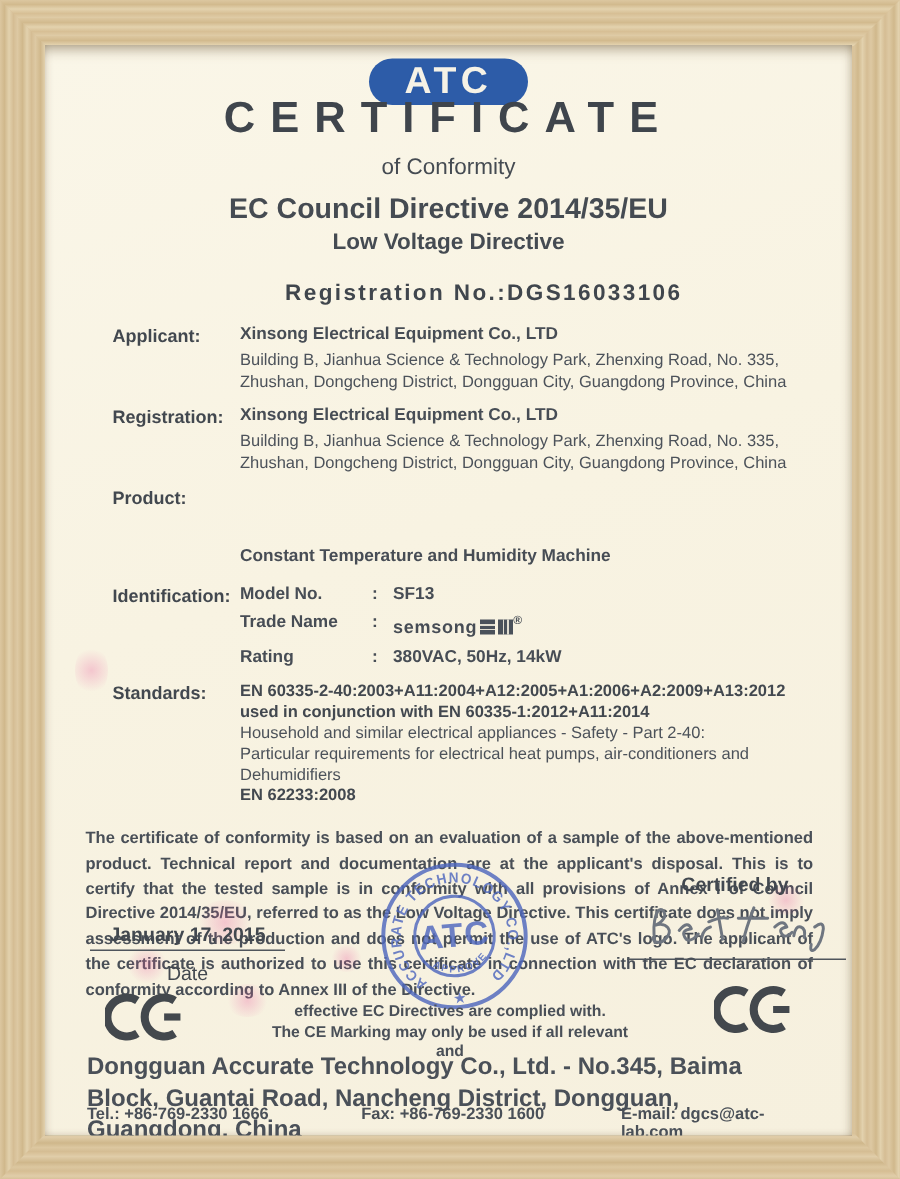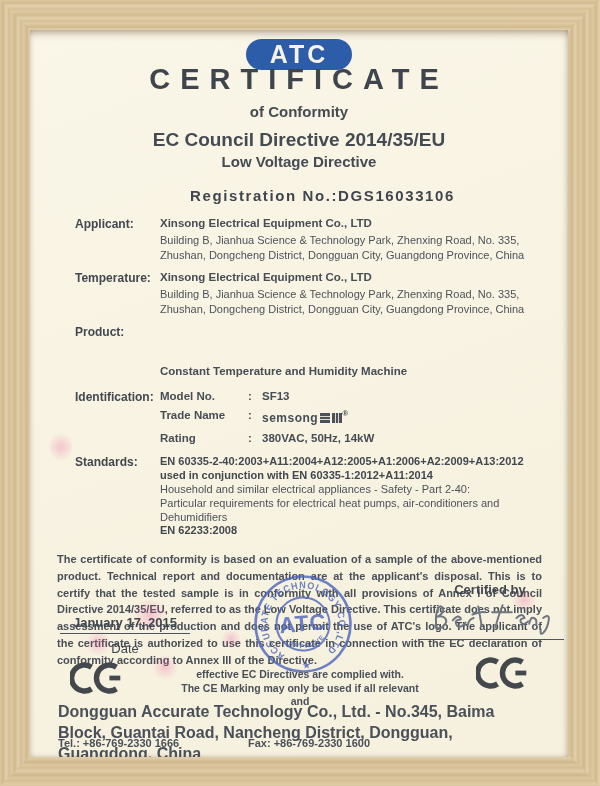--- a/index.html
+++ b/index.html
@@ -55,21 +55,21 @@
     background:#2d5ca8; color:#f6f2e6;
     display:flex; align-items:center; justify-content:center;
     font-size:25px; font-weight:bold; letter-spacing:3px;
     position:relative; z-index:1;
     text-shadow:0 0 1px #2d5ca8;
   }
   .cert-title {
     position:relative; z-index:2; margin-top:-7px;
     font-size:29px; font-weight:bold; letter-spacing:10px; color:#3f454c;
   }
-  .cert-sub   { margin-top:7px;  font-size:15px; font-weight:bold; color:#454b52; }
+  .cert-sub   { margin-top:7px;  font-size:15px; font-weight:normal; color:#454b52; }
   .cert-dir1  { margin-top:9px;  font-size:19px; font-weight:bold; color:#454b52; }
   .cert-dir2  { margin-top:2px;  font-size:15px; font-weight:bold; color:#454b52; }
   .cert-reg   { margin-top:17px; font-size:15px; font-weight:bold; letter-spacing:1.6px; color:#40464d;padding-left:47px; }
 
   
   .rows { margin-top:13px; }
   .row { display:grid; grid-template-columns:85px 1fr; padding:0 30px 0 45px;
          font-size:11px; margin-bottom:9px; }
   .row .label { font-weight:bold; font-size:12px; color:#42484f; }
   .val-name { font-weight:bold; font-size:11.5px; margin-bottom:4px; }
@@ -149,21 +149,21 @@
 
     <div class="row">
       <div class="label">Applicant:</div>
       <div>
         <div class="val-name">Xinsong Electrical Equipment Co., LTD</div>
         <div class="val-addr">Building B, Jianhua Science &amp; Technology Park, Zhenxing Road, No. 335, Zhushan, Dongcheng District, Dongguan City, Guangdong Province, China</div>
       </div>
     </div>
 
     <div class="row">
-      <div class="label">Temperature:</div>
+      <div class="label">Registration:</div>
       <div>
         <div class="val-name">Xinsong Electrical Equipment Co., LTD</div>
         <div class="val-addr">Building B, Jianhua Science &amp; Technology Park, Zhenxing Road, No. 335, Zhushan, Dongcheng District, Dongguan City, Guangdong Province, China</div>
       </div>
     </div>
 
     <div class="row row-product" style="margin-bottom:13px">
       <div class="label">Product:</div>
       <div class="val-name">Constant Temperature and Humidity Machine</div>
     </div>
@@ -260,15 +260,16 @@
   <div class="abs ce-note">
     <div>effective EC Directives are complied with.</div>
     <div>The CE Marking may only be used if all relevant and</div>
   </div>
 
   <div class="abs company-line">Dongguan Accurate Technology Co., Ltd. - No.345, Baima Block, Guantai Road, Nancheng District, Dongguan, Guangdong, China</div>
 
   <div class="abs contact-row">
     <span class="tel">Tel.: +86-769-2330 1666</span>
     <span class="fax">Fax: +86-769-2330 1600</span>
+    <span class="email">E-mail: dgcs@atc-lab.com</span>
   </div>
 
 </div>
 
 </body></html>

